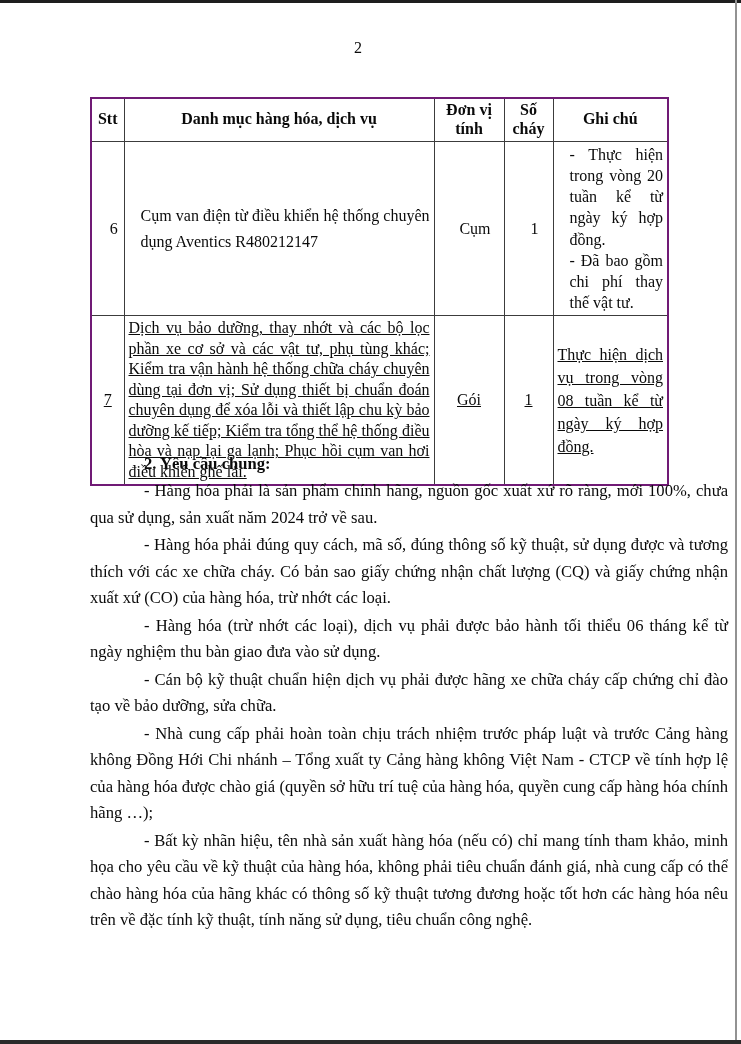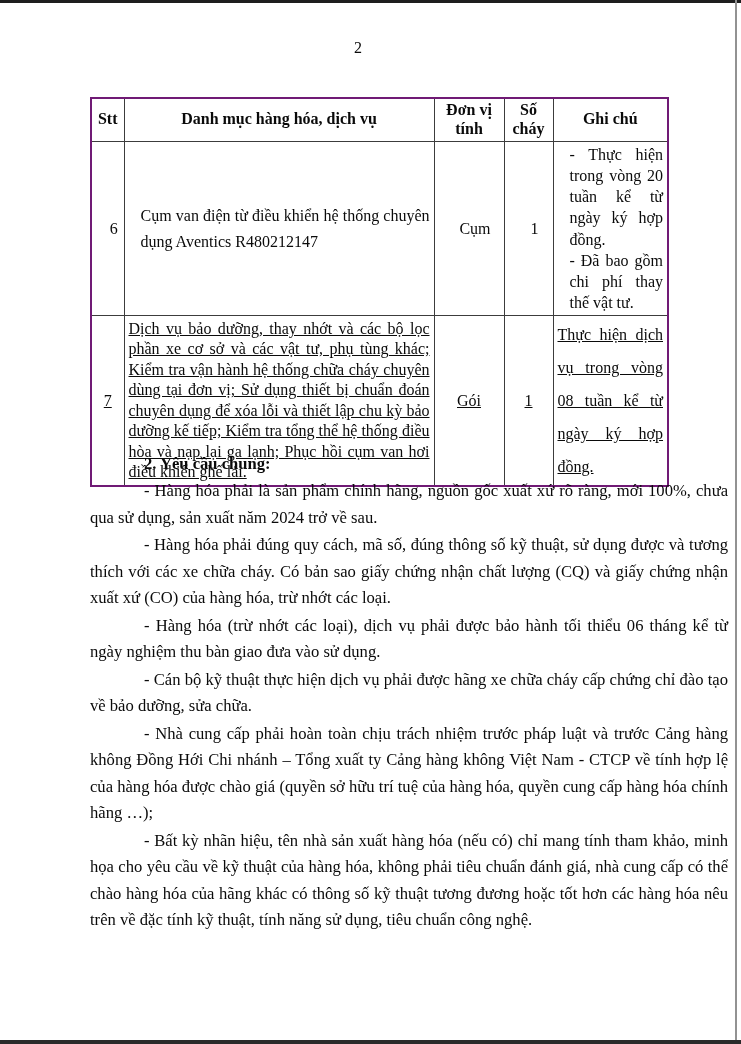--- a/index.html
+++ b/index.html
@@ -63,21 +63,21 @@
   .c-note-6 {
     vertical-align: top;
     text-align: justify;
     font-size: 15.1px;
     line-height: 21.2px;
     padding: 4px 5px;
   }
   .c-note-7 {
     text-align: justify;
     font-size: 15.3px;
-    line-height: 33px;
+    line-height: 23px;
     padding: 2px 5px;
   }
   .c-note-6 p, .c-note-7 p { margin: 0; }
 
   .body-text {
     position: absolute;
     left: 90px; top: 449px;
     width: 638px;
     font-size: 16.6px;
     line-height: 26.5px;
@@ -143,18 +143,18 @@
         </td>
       </tr>
     </tbody>
   </table>
 
   <div class="body-text">
     <p class="req-heading">2. Yêu cầu chung:</p>
     <p>- Hàng hóa phải là sản phẩm chính hãng, nguồn gốc xuất xứ rõ ràng, mới 100%, chưa qua sử dụng, sản xuất năm 2024 trở về sau.</p>
     <p>- Hàng hóa phải đúng quy cách, mã số, đúng thông số kỹ thuật, sử dụng được và tương thích với các xe chữa cháy. Có bản sao giấy chứng nhận chất lượng (CQ) và giấy chứng nhận xuất xứ (CO) của hàng hóa, trừ nhớt các loại.</p>
     <p>- Hàng hóa (trừ nhớt các loại), dịch vụ phải được bảo hành tối thiểu 06 tháng kể từ ngày nghiệm thu bàn giao đưa vào sử dụng.</p>
-    <p>- Cán bộ kỹ thuật thực hiện dịch vụ phải được hãng xe chữa cháy cấp chứng chỉ đào tạo về bảo dưỡng, sửa chữa.</p>
+    <p>- Cán bộ kỹ thuật chuẩn hiện dịch vụ phải được hãng xe chữa cháy cấp chứng chỉ đào tạo về bảo dưỡng, sửa chữa.</p>
     <p>- Nhà cung cấp phải hoàn toàn chịu trách nhiệm trước pháp luật và trước Cảng hàng không Đồng Hới Chi nhánh – Tổng xuất ty Cảng hàng không Việt Nam - CTCP về tính hợp lệ của hàng hóa được chào giá (quyền sở hữu trí tuệ của hàng hóa, quyền cung cấp hàng hóa chính hãng …);</p>
     <p>- Bất kỳ nhãn hiệu, tên nhà sản xuất hàng hóa (nếu có) chỉ mang tính tham khảo, minh họa cho yêu cầu về kỹ thuật của hàng hóa, không phải tiêu chuẩn đánh giá, nhà cung cấp có thể chào hàng hóa của hãng khác có thông số kỹ thuật tương đương hoặc tốt hơn các hàng hóa nêu trên về đặc tính kỹ thuật, tính năng sử dụng, tiêu chuẩn công nghệ.</p>
   </div>
 
 </div>
 
 </body></html>

